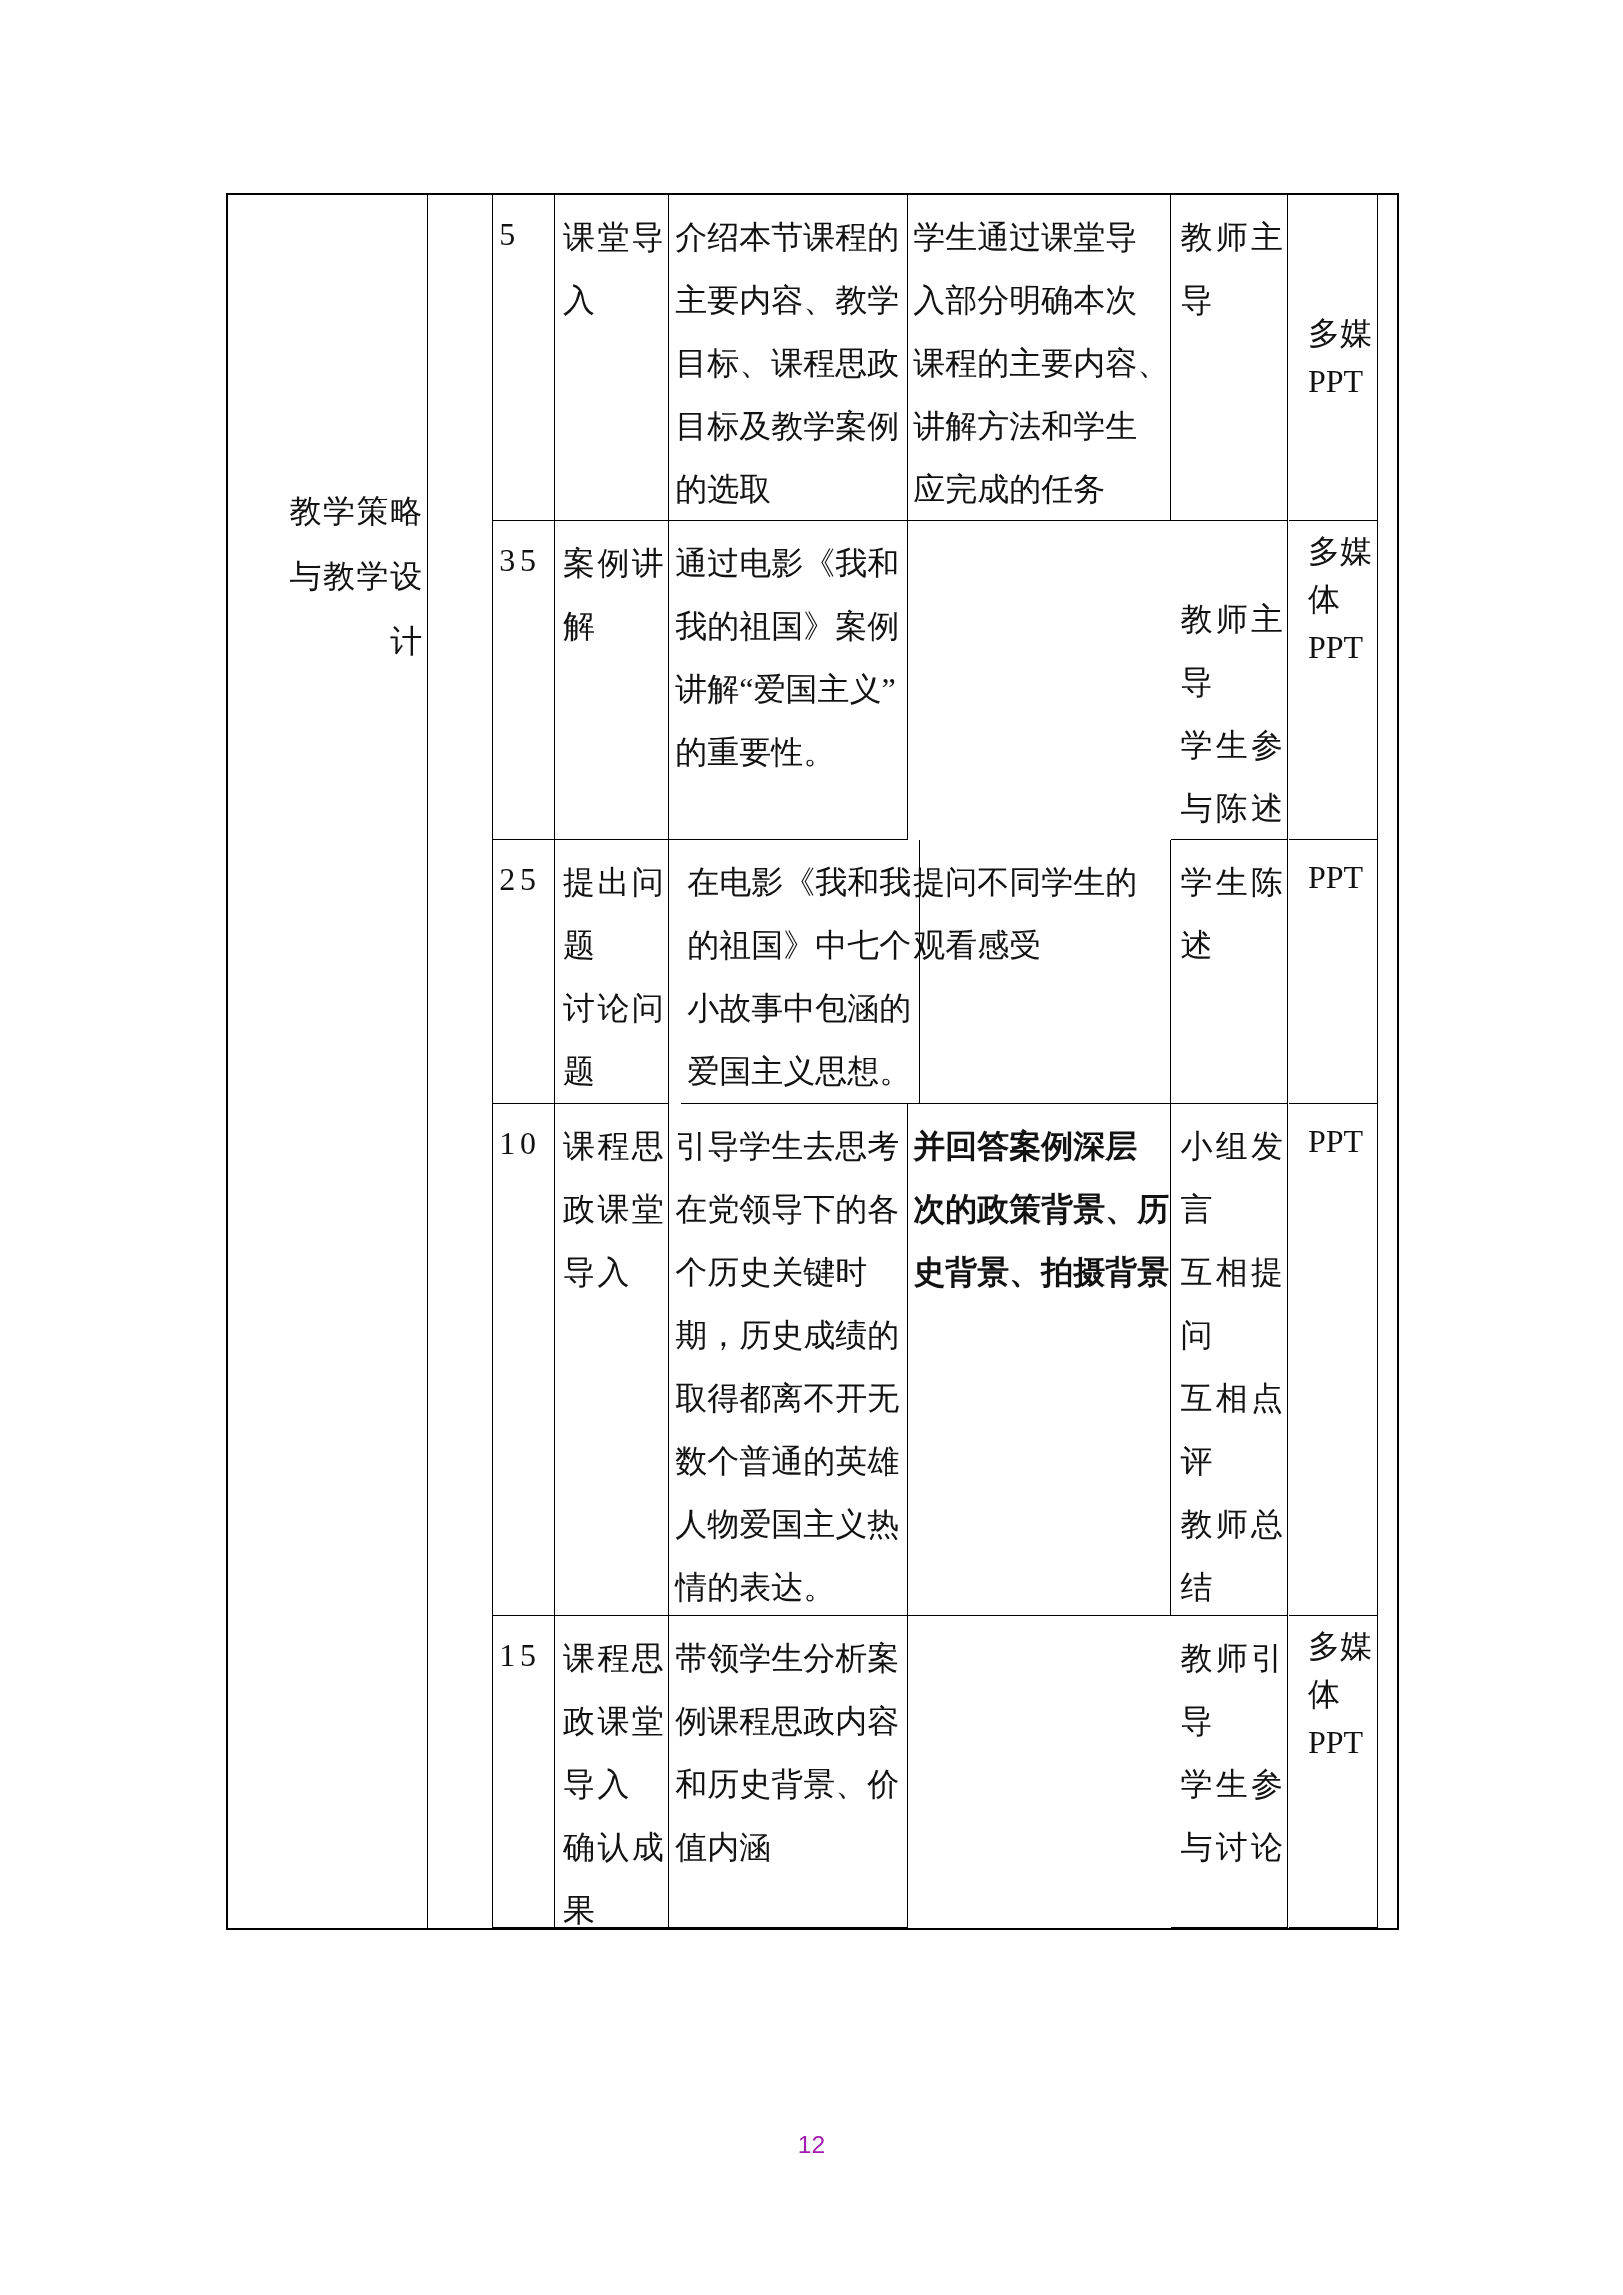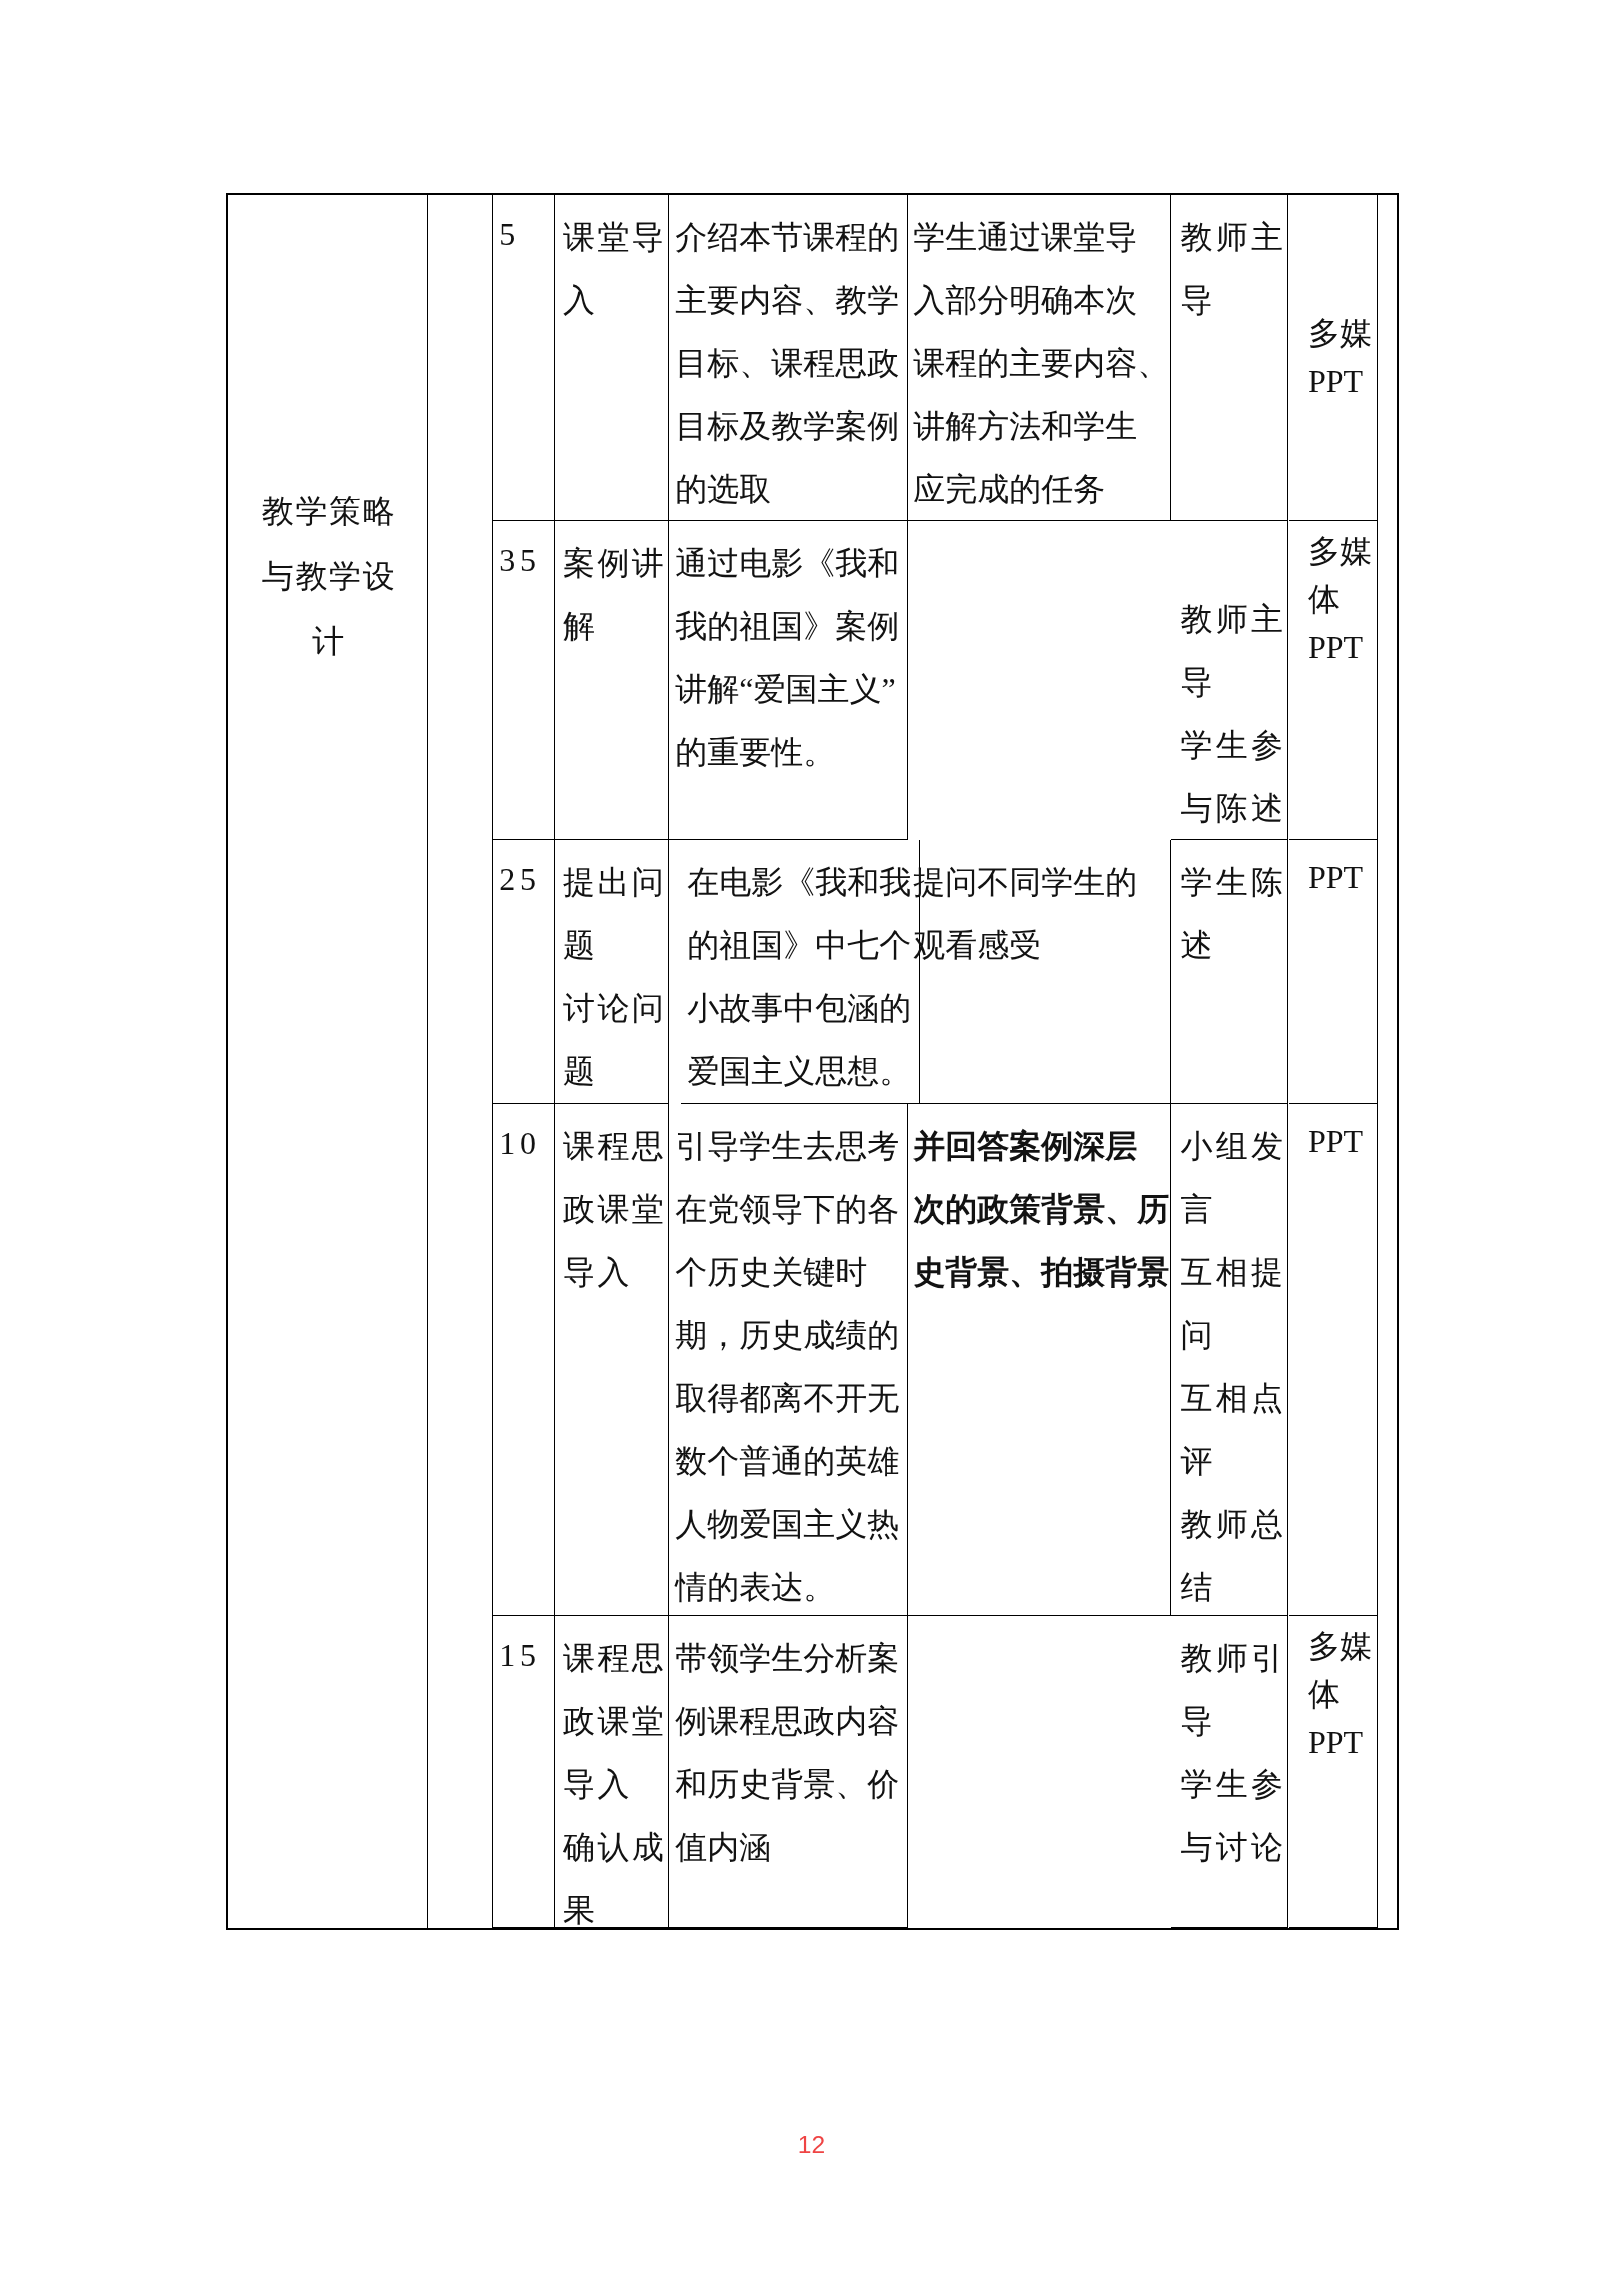--- a/index.html
+++ b/index.html
@@ -12,33 +12,33 @@
     position:absolute; left:226px; top:193px; width:1169px; height:1733px;
     border:2.4px solid #000; box-sizing:content-box; background:#ffffff;
   }
   .cell {
     position:absolute; box-sizing:border-box;
     border-right:1.6px solid #000; border-bottom:1.6px solid #000;
     font-size:32px; line-height:63px; white-space:pre; overflow:hidden;
     padding:11px 3.2px 0 6.3px;
   }
   .tall { border-bottom:none; height:1733px; top:0; }
-  .lab  { text-align:center; letter-spacing:1.6px; line-height:65px; padding-top:284px; }
+  .lab  { text-align:right; letter-spacing:1.6px; line-height:65px; padding-top:284px; }
   .tm   { letter-spacing:4.8px; padding-top:8px; padding-left:6.3px; }
   .act  { letter-spacing:2.4px; padding-left:8px; }
   .txt  { padding-left:6.3px; }
   .rol  { letter-spacing:3.2px; padding-left:9.5px; }
   .rol-push { padding-top:67px; }
   .med  { line-height:48px; padding-left:19px; padding-top:6.3px; }
   .med-center { padding-top:114px; }
   .med-top { padding-top:12.7px; }
   .endcol { border-right:none; border-bottom:none; }
   .pageno {
     position:absolute; left:0; width:1623px; top:2131px; text-align:center;
-    font-family:"Liberation Sans","DejaVu Sans",sans-serif; font-size:24.6px; color:#ef4444;
+    font-family:"Liberation Sans","DejaVu Sans",sans-serif; font-size:24.6px; color:#a21caf;
   }
 </style>
 </head>
 <body>
 
 <div class="page">
   <div class="tbl">
 
     <div class="cell tall lab" style="left:0;width:200px;">教学策略
 与教学设

